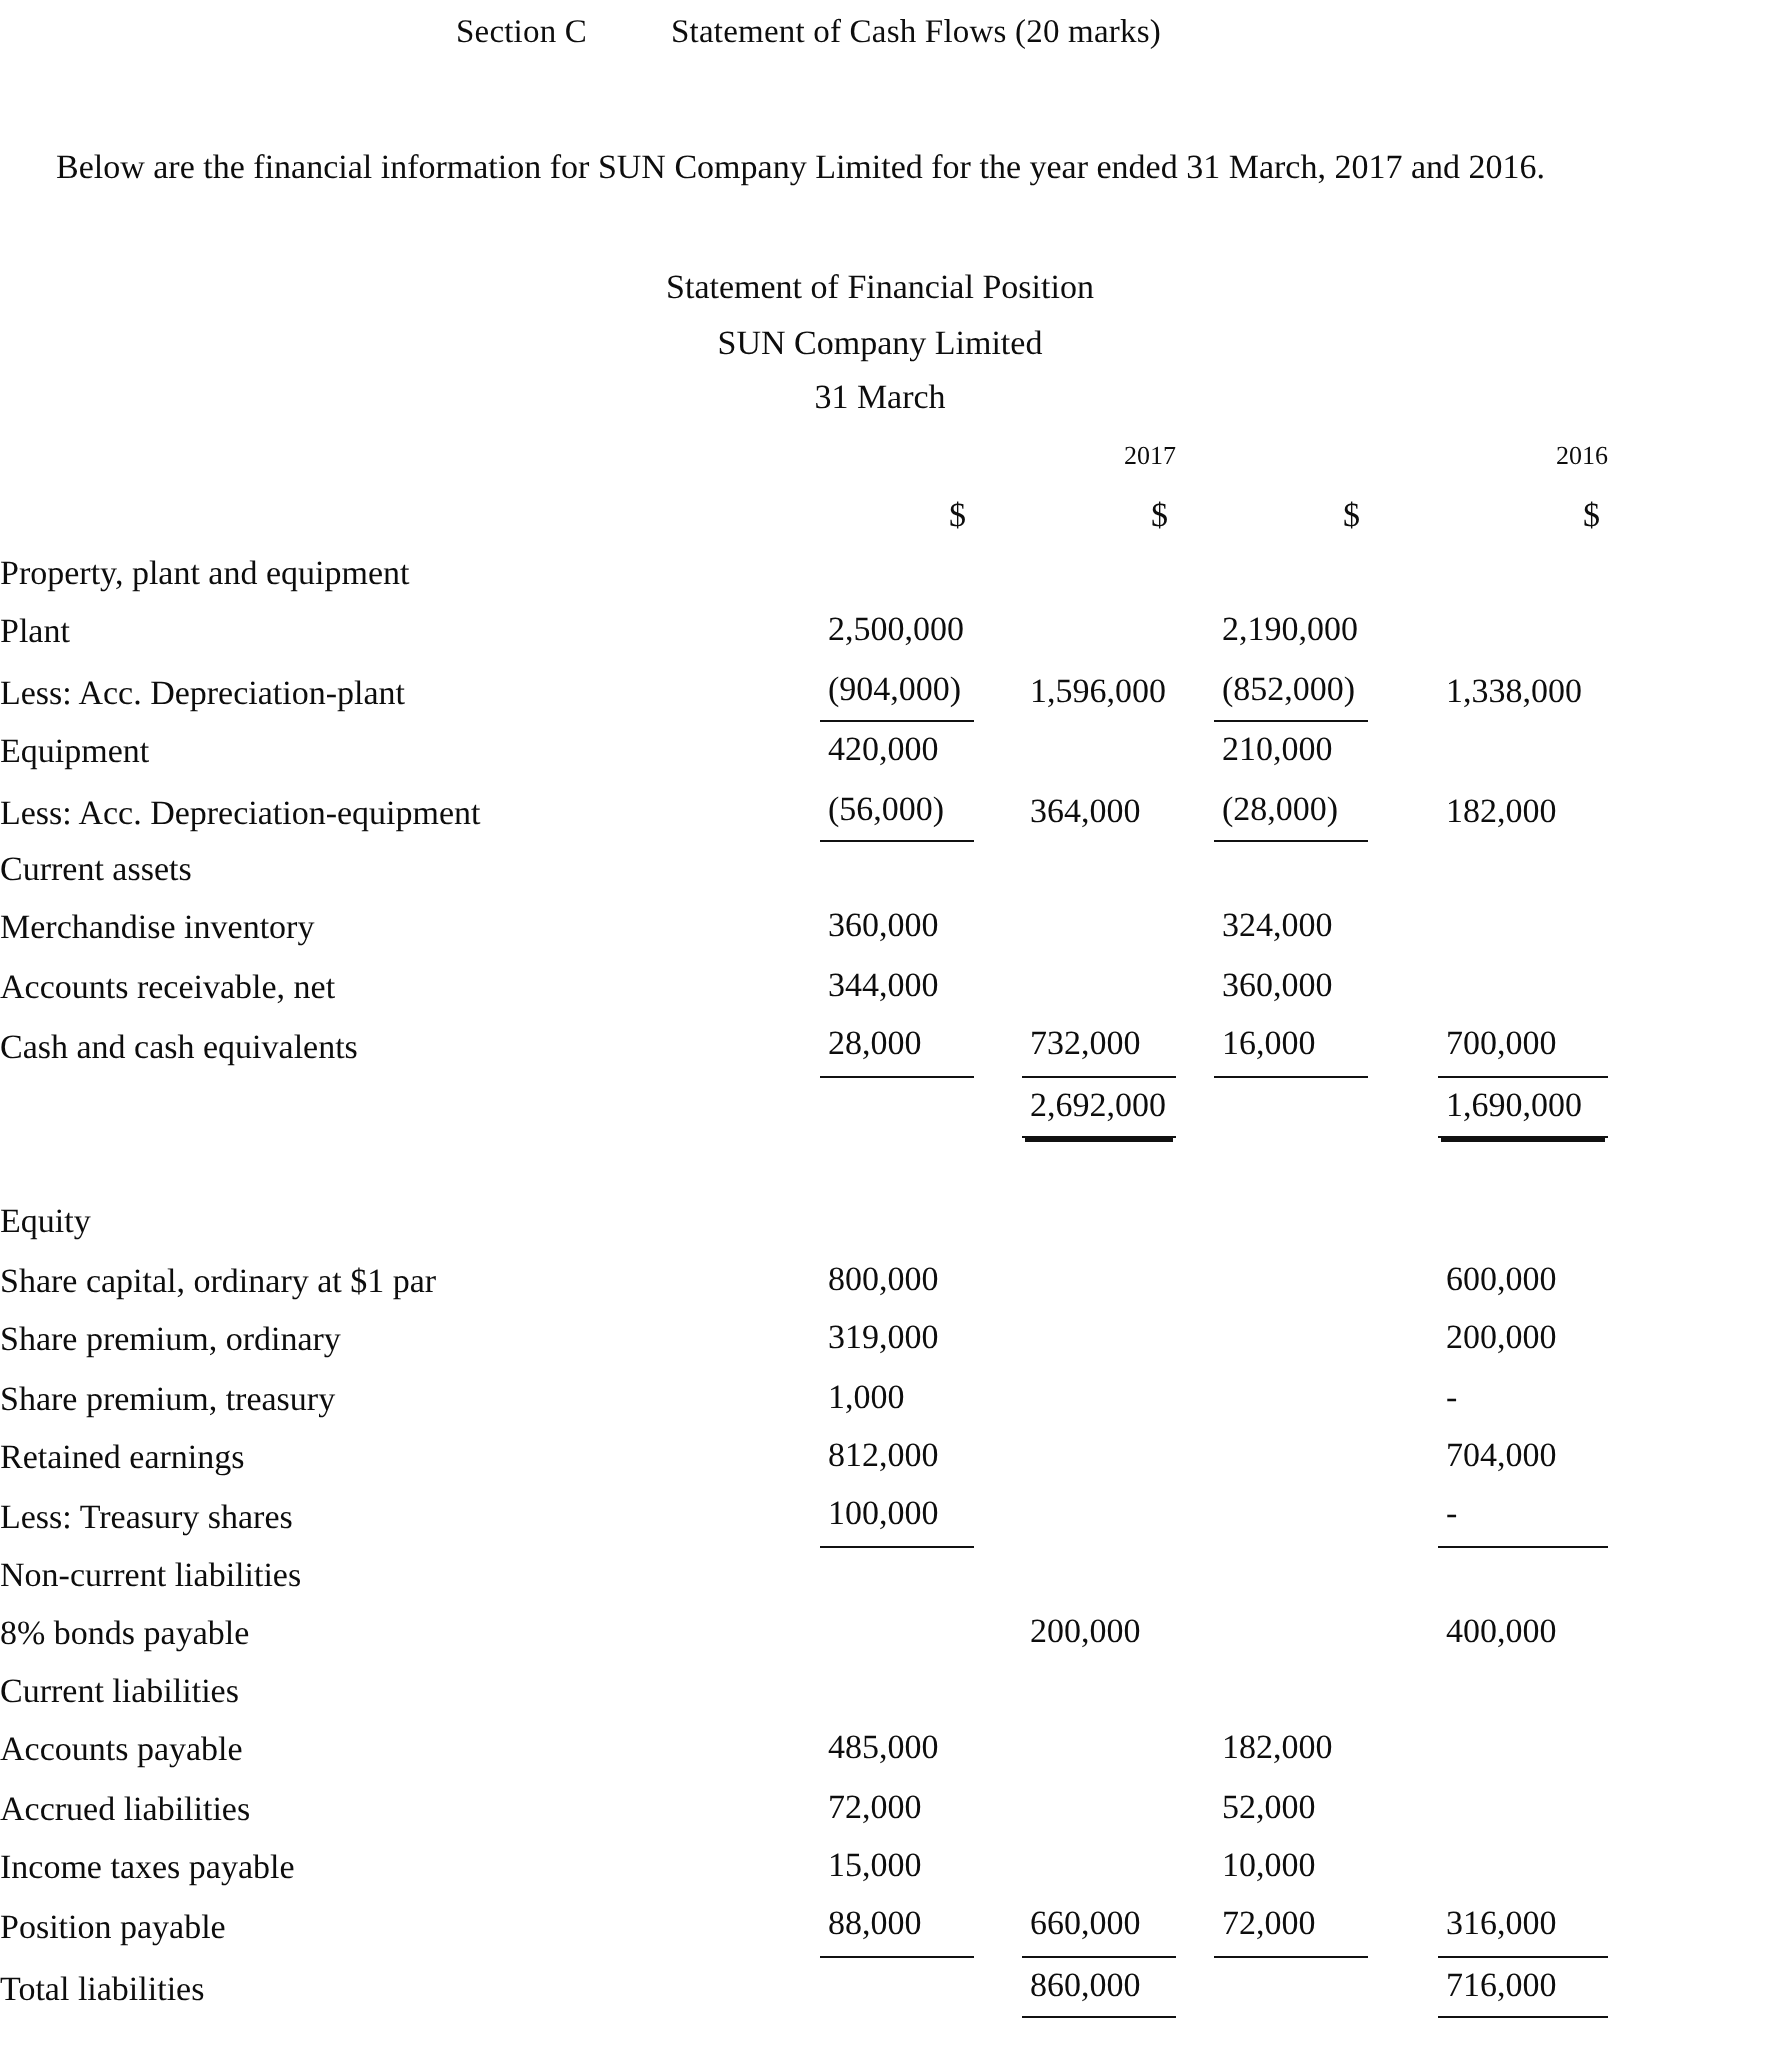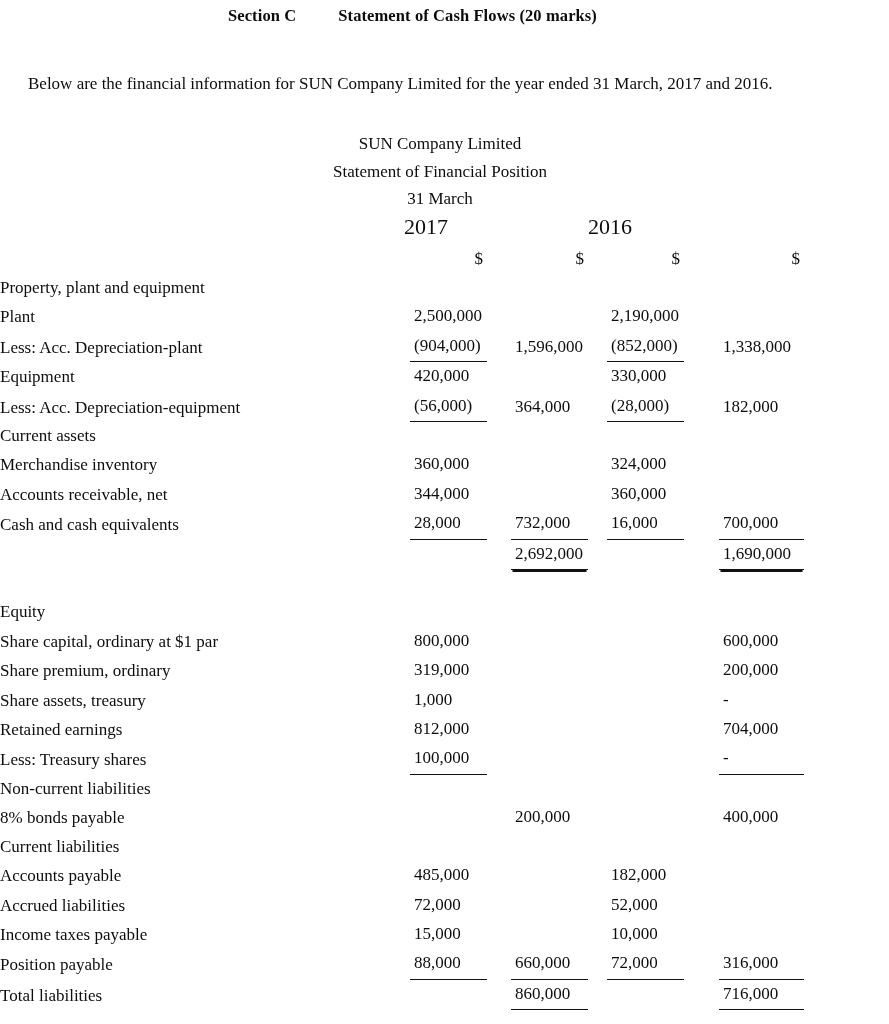--- a/index.html
+++ b/index.html
@@ -16,21 +16,21 @@
     color: #0d0d0d;
     overflow: hidden;
     -webkit-font-smoothing: antialiased;
   }
 
   
   #section-heading {
     position: absolute;
     top: 6px;
     left: 228px;
-    font-weight: bold;
+    font-weight: normal;
     font-size: 16.5px;
     letter-spacing: 0.1px;
     white-space: nowrap;
   }
   #section-heading .sec-label { margin-right: 42px; }
 
   
   #intro-paragraph {
     position: absolute;
     top: 52px;
@@ -104,22 +104,22 @@
     box-shadow: 0 3.5px 0 -1.5px #111;
   }
 
   tr.spacer td { height: 18px; line-height: 18px; }
 
   
   #row-years td { height: 30px; line-height: 30px; }
   .year-head {
     display: inline-block;
     width: 100%;
-    text-align: left;
-    font-size: 22px;
+    text-align: right;
+    font-size: 13px;
   }
   #row-currency td { height: 30px; line-height: 30px; }
   .cur-head {
     display: inline-block;
     min-width: 72px;
     text-align: right;
     padding-right: 4px;
     font-size: 17px;
   }
   .dash { letter-spacing: 0; }
@@ -127,22 +127,22 @@
 </head>
 <body>
 
 <div id="section-heading">
   <span class="sec-label">Section C</span><span>Statement of Cash Flows (20 marks)</span>
 </div>
 
 <p id="intro-paragraph">Below are the financial information for SUN Company Limited for the year ended 31 March, 2017 and 2016.</p>
 
 <div id="report-title-block">
+  <div>Statement of Financial Position</div>
   <div>SUN Company Limited</div>
-  <div>Statement of Financial Position</div>
   <div>31 March</div>
 </div>
 
 <table id="statement-table">
   <colgroup>
     <col class="c-label">
       <col class="c-1">
       <col class="c-2">
       <col class="c-3">
       <col class="c-4">
@@ -198,21 +198,21 @@
         <td class="num col1"><span class="val rule-single">(904,000)</span></td>
         <td class="num col2"><span class="val">1,596,000</span></td>
         <td class="num col3"><span class="val rule-single">(852,000)</span></td>
         <td class="num col4"><span class="val wide">1,338,000</span></td>
         <td></td>
       </tr>
       <tr>
         <td class="label indent">Equipment</td>
         <td class="num col1"><span class="val">420,000</span></td>
         <td class="num col2"></td>
-        <td class="num col3"><span class="val">330,000</span></td>
+        <td class="num col3"><span class="val">210,000</span></td>
         <td class="num col4"></td>
         <td></td>
       </tr>
       <tr>
         <td class="label indent">Less: Acc. Depreciation-equipment</td>
         <td class="num col1"><span class="val rule-single">(56,000)</span></td>
         <td class="num col2"><span class="val">364,000</span></td>
         <td class="num col3"><span class="val rule-single">(28,000)</span></td>
         <td class="num col4"><span class="val wide">182,000</span></td>
         <td></td>
@@ -278,21 +278,21 @@
       </tr>
       <tr>
         <td class="label">Share premium, ordinary</td>
         <td class="num col1"><span class="val">319,000</span></td>
         <td class="num col2"></td>
         <td class="num col3"></td>
         <td class="num col4"><span class="val wide">200,000</span></td>
         <td></td>
       </tr>
       <tr>
-        <td class="label">Share assets, treasury</td>
+        <td class="label">Share premium, treasury</td>
         <td class="num col1"><span class="val">1,000</span></td>
         <td class="num col2"></td>
         <td class="num col3"></td>
         <td class="num col4"><span class="val wide dash">-</span></td>
         <td></td>
       </tr>
       <tr>
         <td class="label">Retained earnings</td>
         <td class="num col1"><span class="val">812,000</span></td>
         <td class="num col2"></td>

